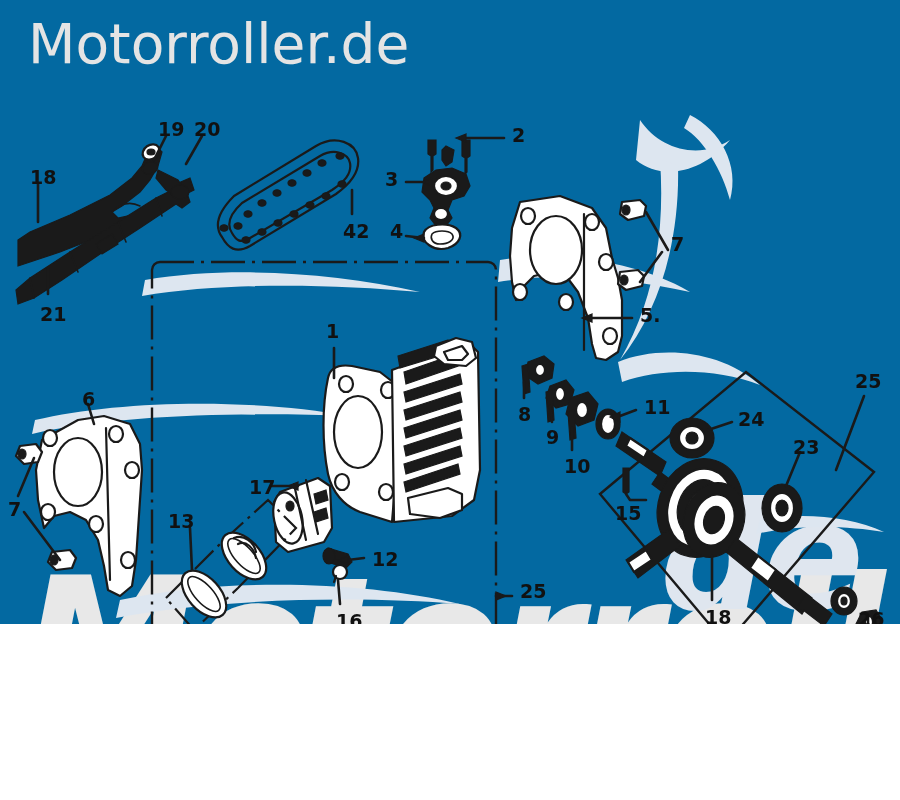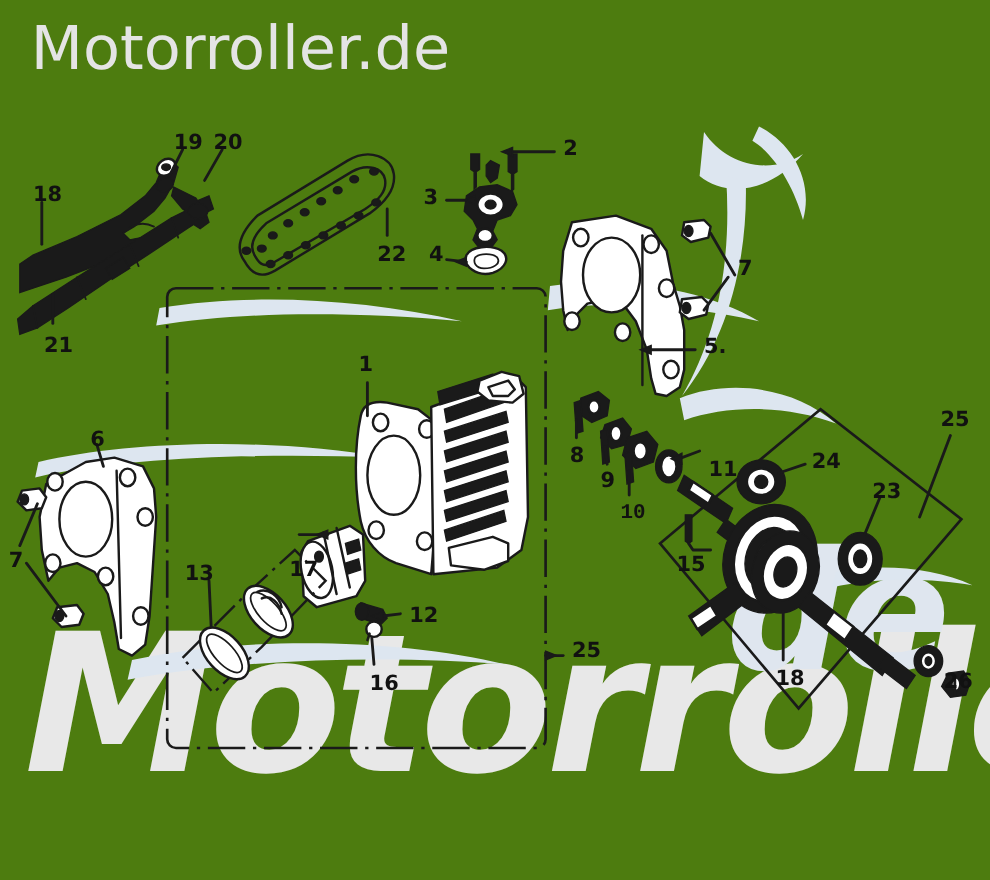--- a/index.html
+++ b/index.html
@@ -6,22 +6,22 @@
     margin: 0;
     padding: 0;
     background: #ffffff;
   }
   body {
     font-family: "Liberation Sans", sans-serif;
   }
   #page {
     position: relative;
     width: 900px;
-    height: 800px;
-    background: #4d7c0f;
+    height: 624px;
+    background: #0369a1;
     overflow: hidden;
   }
   #diagram-svg {
     position: absolute;
     left: 0;
     top: 0;
     width: 900px;
     height: 800px;
   }
   .wm-top {
@@ -393,32 +393,32 @@
   <div class="callout" style="left:326px; top:322px;">1</div>
   <div class="callout" style="left:512px; top:126px;">2</div>
   <div class="callout" style="left:385px; top:170px;">3</div>
   <div class="callout" style="left:390px; top:222px;">4</div>
   <div class="callout" style="left:640px; top:306px;">5.</div>
   <div class="callout" style="left:82px;  top:390px;">6</div>
   <div class="callout" style="left:671px; top:235px;">7</div>
   <div class="callout" style="left:8px;   top:500px;">7</div>
   <div class="callout" style="left:518px; top:405px;">8</div>
   <div class="callout" style="left:546px; top:428px;">9</div>
-  <div class="callout" style="left:564px; top:457px;font-family:Liberation Mono, monospace;">10</div>
-  <div class="callout" style="left:644px; top:398px;margin-top:20px;">11</div>
+  <div class="callout" style="left:564px; top:457px;">10</div>
+  <div class="callout" style="left:644px; top:398px;">11</div>
   <div class="callout" style="left:372px; top:550px;">12</div>
   <div class="callout" style="left:168px; top:512px;text-align:center;">13</div>
   <div class="callout" style="left:705px; top:608px;">18</div>
   <div class="callout" style="left:615px; top:504px;text-align:right;">15</div>
   <div class="callout" style="left:336px; top:612px;">16</div>
-  <div class="callout" style="left:263px; top:478px;margin-top:31px;">17</div>
+  <div class="callout" style="left:249px; top:478px;">17</div>
   <div class="callout" style="left:30px;  top:168px;">18</div>
   <div class="callout" style="left:158px; top:120px;">19</div>
   <div class="callout" style="left:194px; top:120px;">20</div>
   <div class="callout" style="left:40px;  top:305px;">21</div>
-  <div class="callout" style="left:343px; top:222px;">22</div>
+  <div class="callout" style="left:343px; top:222px;">42</div>
   <div class="callout" style="left:793px; top:438px;">23</div>
   <div class="callout" style="left:738px; top:410px;">24</div>
   <div class="callout" style="left:520px; top:582px;">25</div>
   <div class="callout" style="left:855px; top:372px;">25</div>
   <div class="callout" style="left:858px; top:610px;">26</div>
 
 </div>
 
 </body></html>

